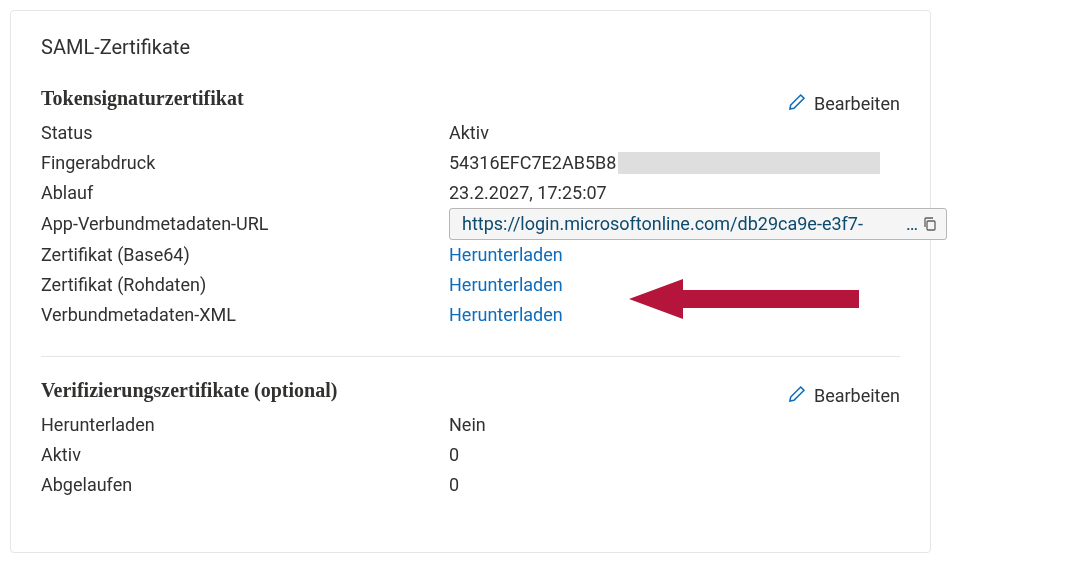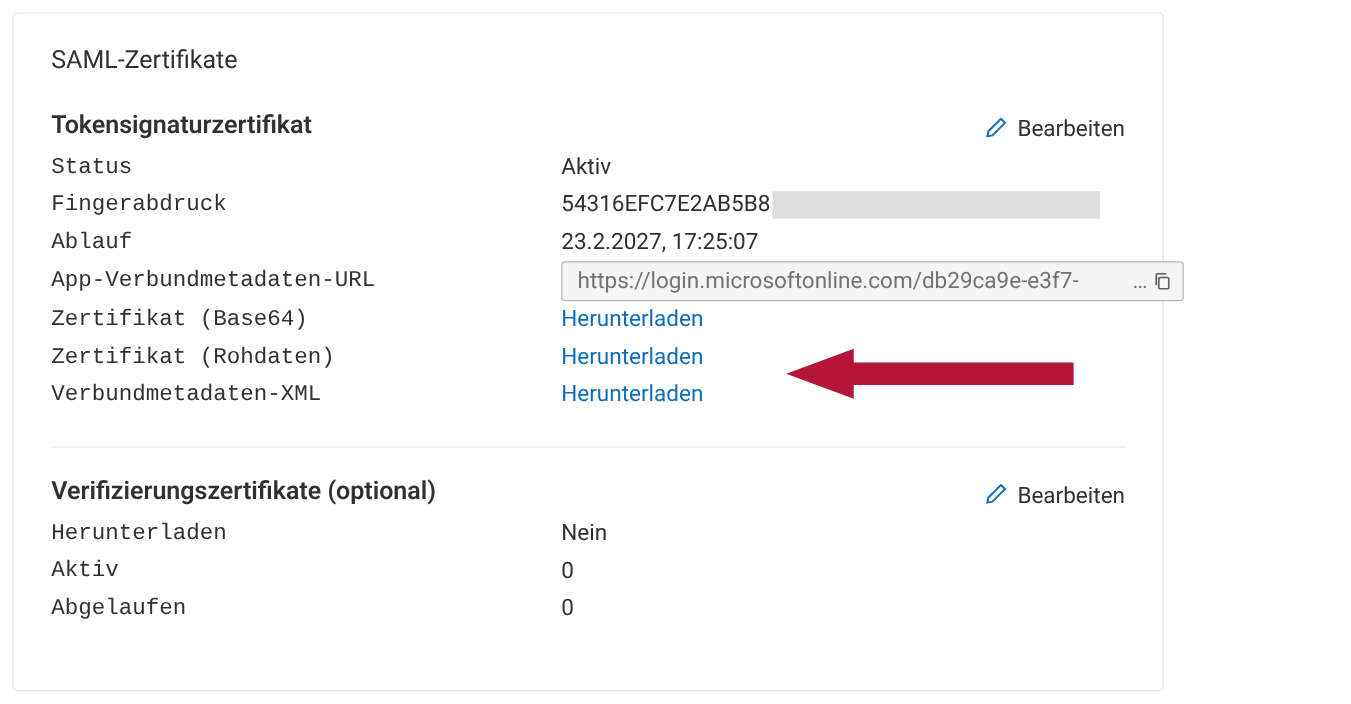--- a/index.html
+++ b/index.html
@@ -23,20 +23,21 @@
     font-size: 20px;
     font-weight: 400;
     margin: 0 0 28px 0;
     color: #323130;
   }
   .section-heading {
     font-size: 20px;
     font-weight: 600;
     margin: 0 0 8px 0;
     color: #323130;
+    font-family: Liberation Serif, serif;
   }
   .section {
     position: relative;
   }
   .edit-btn {
     position: absolute;
     right: 0;
     top: 6px;
     display: flex;
     align-items: flex-start;
@@ -53,21 +54,20 @@
   .row {
     display: flex;
     align-items: center;
     font-size: 18px;
     line-height: 30px;
     color: #323130;
   }
   .row .label {
     width: 408px;
     flex: 0 0 408px;
-    font-family: Liberation Mono, monospace;
   }
   .row .value {
     flex: 1;
     display: flex;
     align-items: center;
     min-height: 30px;
   }
   .redacted {
     display: inline-block;
     vertical-align: middle;
@@ -80,21 +80,21 @@
     box-sizing: border-box;
     display: flex;
     align-items: center;
     border: 1px solid #b7b6b5;
     border-radius: 3px;
     background: #f5f5f5;
     height: 32px;
     width: 498px;
     padding: 0 8px 0 12px;
     font-size: 18px;
-    color: #737373;
+    color: #0c4a6e;
   }
   .url-text {
     flex: 1;
     white-space: nowrap;
     overflow: hidden;
     text-overflow: ellipsis;
   }
   .url-ellipsis { padding: 0 4px 0 2px; }
   .copy-icon {
     flex: 0 0 auto;

